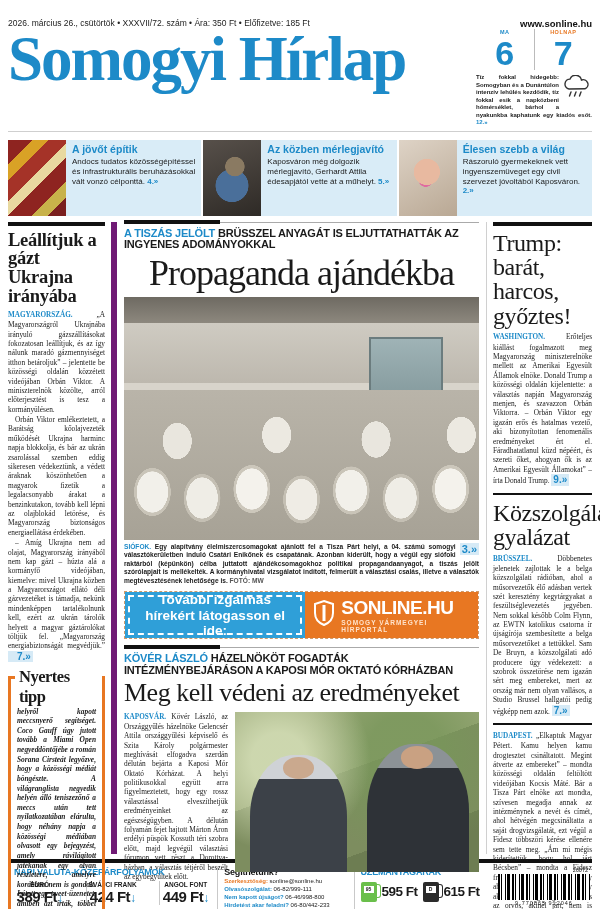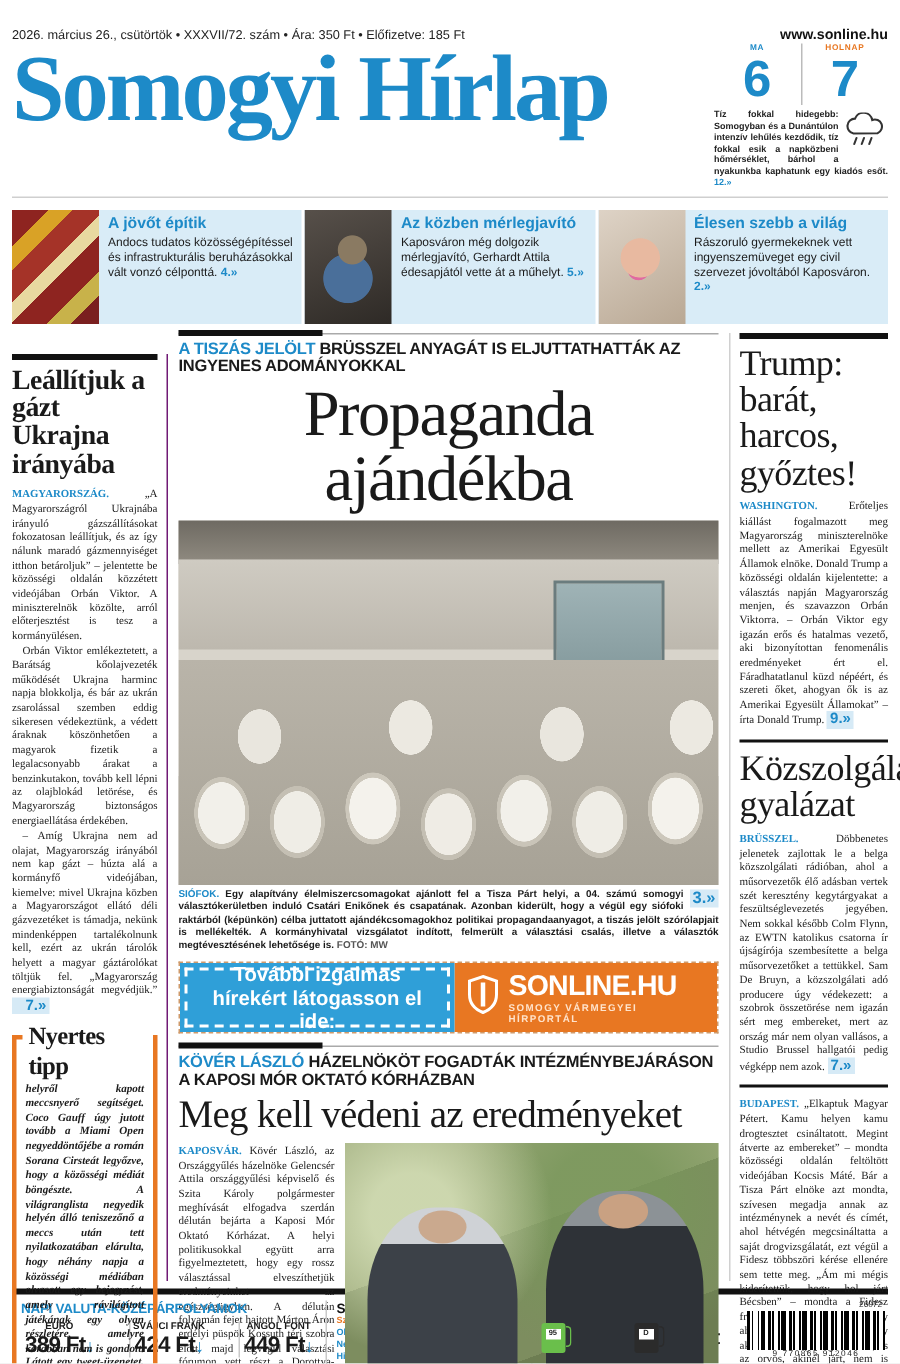--- a/index.html
+++ b/index.html
@@ -19,54 +19,54 @@
   .wcol{flex:1;}
   .wcol+.wcol{border-left:1px solid #bbb;}
   .wlabel{font-size:5.5px;font-weight:bold;letter-spacing:.5px;}
   .wlabel.today{color:#1d8ac8;}
   .wlabel.tomorrow{color:#e87722;}
   .wtemp{font-size:34px;font-weight:bold;color:#1d8ac8;line-height:1;margin-top:1px;}
   .wsummary{font-size:6px;line-height:1.25;font-weight:bold;color:#222;margin-top:4px;text-align:justify;}
   .wcloud{float:right;margin:1px 0 1px 3px;}
   .wref{color:#1d8ac8;font-weight:bold;}
   
-  .teasers{display:flex;gap:2px;margin-top:8px;}
+  .teasers{display:flex;gap:2px;margin-top:8px;justify-content:flex-end;}
   .teaser{flex:1;display:flex;background:#d9ecf7;height:76px;overflow:hidden;}
   .timg{width:58px;flex:none;}
   .timg1{background:linear-gradient(135deg,#8e2420 0 18%,#d9a226 18% 30%,#a53328 30% 46%,#e8d9a0 46% 56%,#8e2420 56% 74%,#c8b24a 74% 86%,#7a1f1f 86%);}
   .timg2{background:radial-gradient(circle at 55% 35%,#8a7a62 0 16%,transparent 17%),radial-gradient(circle at 50% 60%,#4a6f9a 0 30%,transparent 31%),linear-gradient(160deg,#57504a,#2e2a26);}
   .timg3{background:radial-gradient(circle at 48% 42%,#e8b9a0 0 24%,transparent 25%),radial-gradient(circle at 46% 52%,#e06aa0 0 14%,transparent 15%),linear-gradient(150deg,#ded3c6,#b9a894);}
   .tbody{padding:4px 6px;}
   .ttitle{color:#1d8ac8;font-weight:bold;font-size:10.5px;line-height:1.1;}
   .ttext{font-size:8px;line-height:1.22;margin-top:2px;font-weight:500;}
   .pref{color:#1d8ac8;font-weight:bold;}
   
   .main{display:flex;margin-top:6px;height:632px;}
-  .colL{width:97px;flex:none;padding-right:6px;border-right:1px solid #701a75;margin-top:14px;}
+  .colL{width:97px;flex:none;padding-right:6px;border-right:6px solid #701a75;}
   .colC{flex:1;padding:0 7px;border-right:1px solid #d0d0d0;min-width:0;}
   .colR{width:99px;flex:none;padding-left:6px;}
   .rule{height:4px;background:#111;margin-bottom:5px;}
   .rulewrap{position:relative;border-top:1px solid #aaa;margin-bottom:5px;}
   .rulewrap .seg{position:absolute;top:-3px;left:0;width:96px;height:4px;background:#111;}
   
   .h-left{font-family:"Liberation Serif",serif;font-size:18.5px;line-height:1.02;font-weight:600;letter-spacing:-.3px;}
   .loc{color:#1d8ac8;font-weight:bold;font-size:7.2px;}
   .body-sm{font-size:7.35px;line-height:1.28;text-align:justify;font-family:"Liberation Serif",serif;margin-top:4px;}
   .body-sm p{margin:0 0 1px 0;text-indent:7px;}
   .body-sm p.first{text-indent:0;}
   .refbox{display:inline-block;background:#d6eaf6;color:#1d8ac8;font-family:"Liberation Sans",sans-serif;
           font-weight:bold;font-size:10px;padding:0 2px;line-height:1.15;}
   .tipbox{border:3px solid #e87722;margin-top:14px;padding:8px 6px 5px 6px;position:relative;height:238px;box-sizing:border-box;}
   .tiptitle{position:absolute;top:-12px;left:4px;background:#fff;padding:0 4px;
             font-family:"Liberation Serif",serif;font-weight:bold;font-size:16.5px;letter-spacing:-.5px;}
   .tipbody{font-family:"Liberation Serif",serif;font-style:italic;font-size:7.4px;line-height:1.3;text-align:justify;font-weight:600;}
   
   .kicker{font-size:11px;font-weight:bold;letter-spacing:-.2px;line-height:1.05;}
   .kicker .hl{color:#1d8ac8;}
-  .h-main{font-family:"Liberation Serif",serif;font-size:43px;line-height:1;letter-spacing:-1px;margin:4px 0 6px 0;font-weight:500;text-align:center;}
+  .h-main{font-family:"Liberation Serif",serif;font-size:36px;line-height:1;letter-spacing:-1px;margin:4px 0 6px 0;font-weight:500;text-align:center;}
   .photo-main{height:243px;position:relative;overflow:hidden;
       background:linear-gradient(180deg,#9a958c 0 12%,#c9c5bc 12% 30%,#d8d4cb 30% 70%,#b6b0a5 70%);}
   .photo-main .beam{position:absolute;top:0;left:0;right:0;height:26px;background:linear-gradient(180deg,#6e6a62,#8d887e);}
   .photo-main .wall{position:absolute;top:26px;left:0;right:0;height:60px;background:linear-gradient(180deg,#cfcbc2,#bdb8ae);}
   .photo-main .door{position:absolute;top:40px;right:36px;width:70px;height:74px;background:linear-gradient(180deg,#9fb3b6,#7e9497);border:2px solid #6b7c7e;}
   .photo-main .sacks{position:absolute;left:0;right:0;bottom:0;height:150px;
       background:
         radial-gradient(ellipse 26px 34px at 8% 68%,#f2f0ea 0 60%,#c9c4b8 61% 70%,transparent 71%),
         radial-gradient(ellipse 26px 34px at 22% 72%,#efede6 0 60%,#c4bfb3 61% 70%,transparent 71%),
         radial-gradient(ellipse 26px 34px at 36% 66%,#f4f2ec 0 60%,#ccc7bb 61% 70%,transparent 71%),

